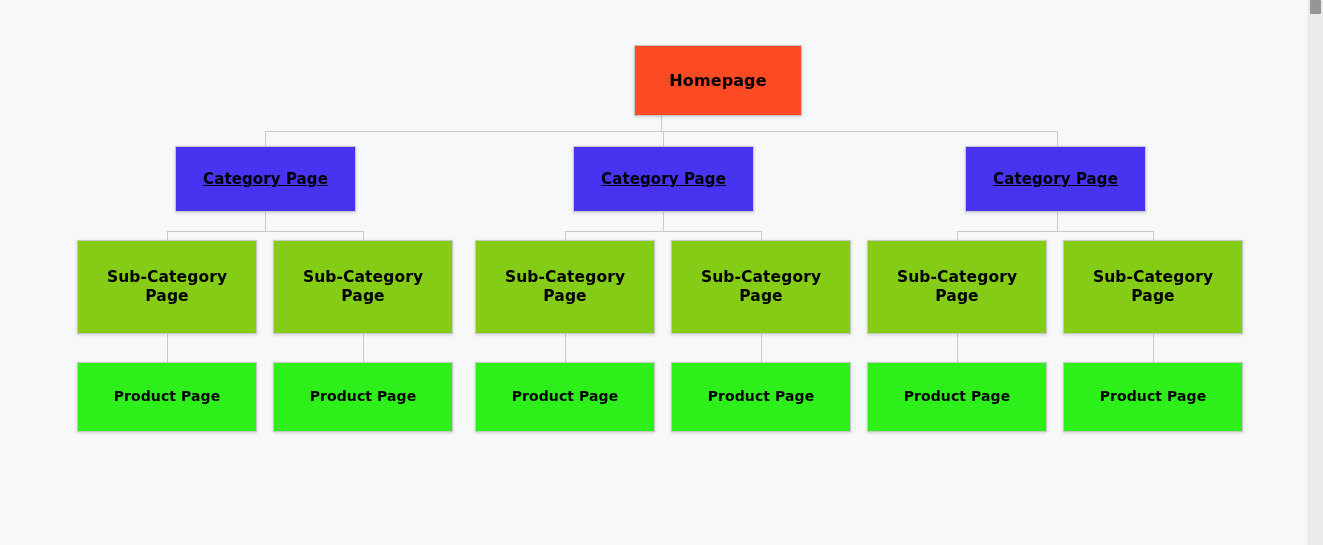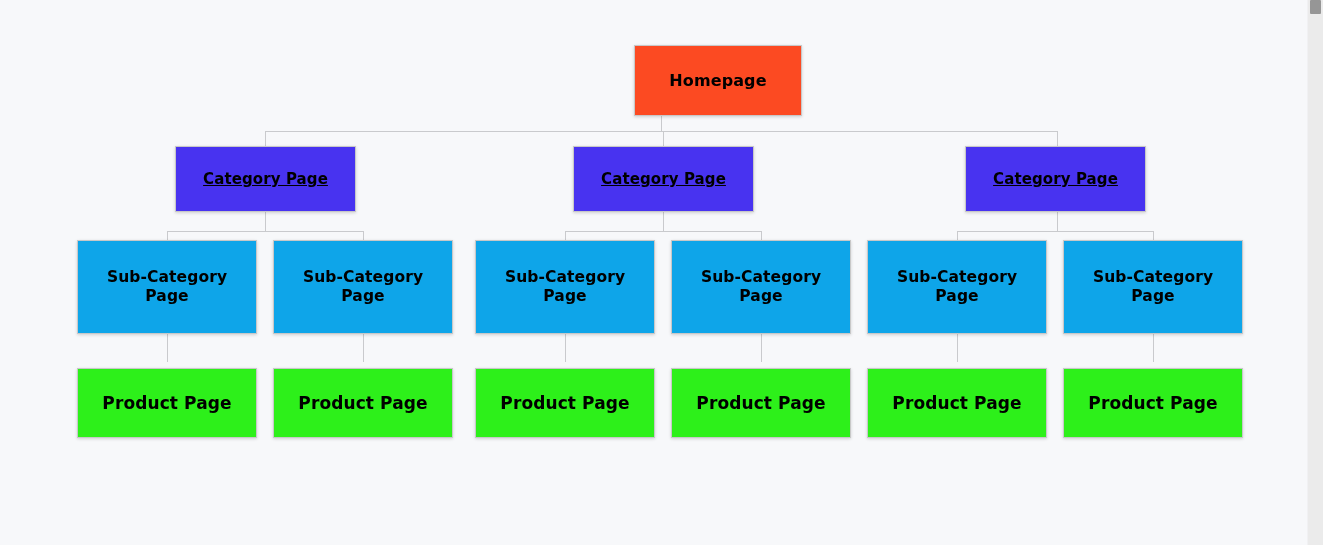--- a/index.html
+++ b/index.html
@@ -52,28 +52,27 @@
   .node-home {
     background: #fc4a22;
     font-size: 16px;
   }
   .node-cat {
     background: #4833f0;
     font-size: 15px;
     text-decoration: underline;
   }
   .node-sub {
-    background: #0ea5e9;
+    background: #84cc16;
     font-size: 15.5px;
     padding: 0 8px;
   }
   .node-prod {
     background: #2df01a;
-    font-size: 17px;
-    margin-top: 6px;
+    font-size: 14px;
   }
   .node-label {
     display: block;
     width: 100%;
   }
 
   
   #scrollbar-track {
     position: absolute;
     top: 0;

